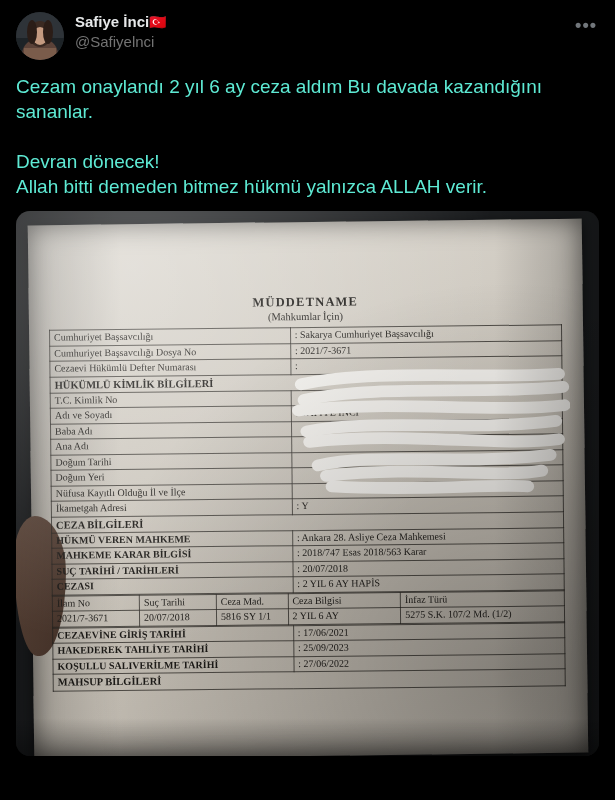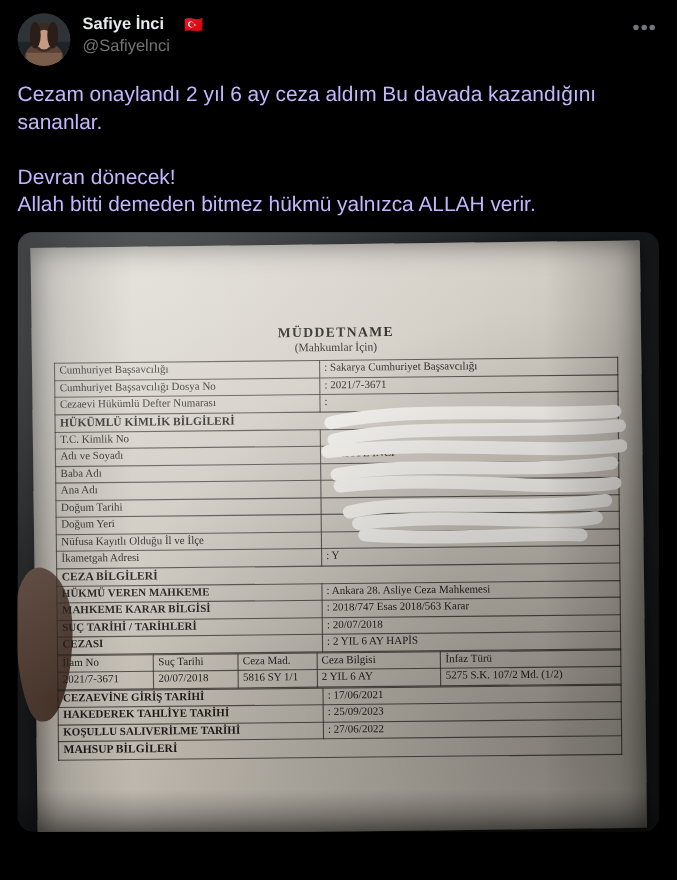--- a/index.html
+++ b/index.html
@@ -38,21 +38,21 @@
     flex: 1 1 auto;
     min-width: 0;
   }
   .display-name {
     font-size: 15px;
     font-weight: bold;
     color: #e7e9ea;
     line-height: 20px;
     display: flex;
     align-items: center;
-    gap: 18px;
+    gap: 0;
   }
   .flag-icon { font-size: 14px; line-height: 20px; }
   .handle {
     font-size: 15px;
     color: #737373;
     line-height: 20px;
   }
   .more-btn {
     color: #71767b;
     font-size: 18px;
@@ -60,21 +60,21 @@
     letter-spacing: 1px;
     padding: 4px 2px 4px 8px;
     cursor: pointer;
     flex: 0 0 auto;
     font-weight: bold;
   }
   .tweet-text {
     padding: 10px 16px 12px 16px;
     font-size: 19px;
     line-height: 25px;
-    color: #c4b5fd;
+    color: #5eead4;
     white-space: pre-wrap;
     word-wrap: break-word;
   }
   .media {
     margin: 0 16px;
     border-radius: 14px;
     overflow: hidden;
     background: #0b0b0c;
     position: relative;
     height: 545px;

